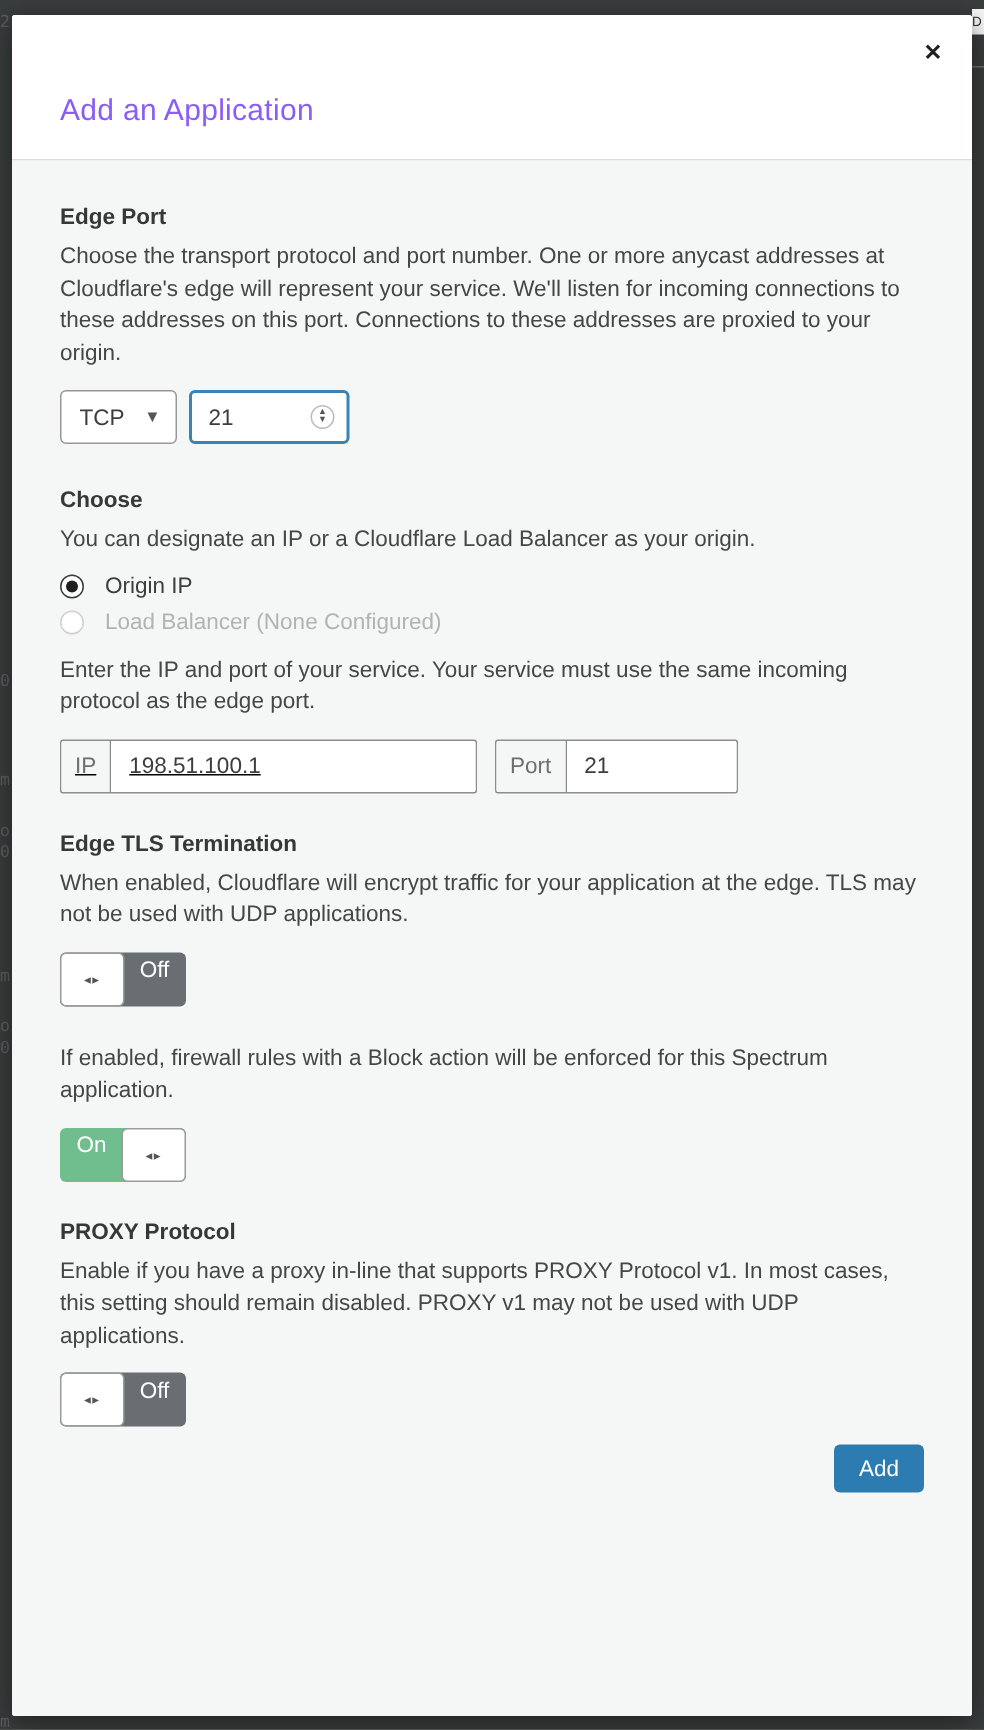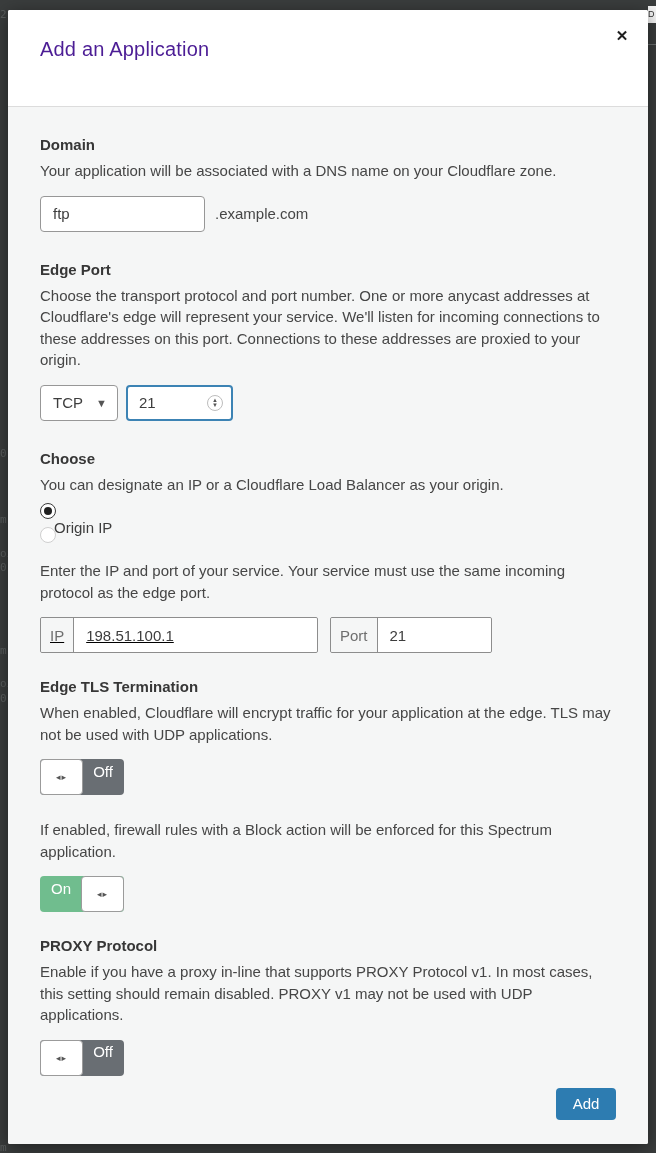--- a/index.html
+++ b/index.html
@@ -39,22 +39,22 @@
   .bottom-strip { position:absolute; left:0; top:1144px; width:656px; height:9px; background:#3a3d3d; }
 
   
   .modal {
     position:absolute; left:8px; top:10px; width:640px; height:1134px;
     background:#ffffff; border-radius:2px;
     box-shadow:0 4px 18px rgba(0,0,0,.45);
   }
   .modal-header { position:relative; height:96px; background:#fff; border-radius:2px 2px 0 0; }
   .modal-title {
-    position:absolute; left:32px; top:28px;
-    font-size:20px; color:#4c1d95; font-weight:400; letter-spacing:.2px;
+    position:absolute; left:32px; top:53px;
+    font-size:20px; color:#8b5cf6; font-weight:400; letter-spacing:.2px;
   }
   .close-btn {
     position:absolute; top:16px; right:16px; width:20px; height:20px;
     font-size:15px; font-weight:700; color:#1f1f1f; text-align:center; line-height:20px;
     cursor:pointer; background:none; border:none;
   }
   .modal-body {
     height:1038px; background:#f5f6f6; border-top:1px solid #dcdcdc;
     padding:28px 32px 0 32px; border-radius:0 0 2px 2px;
   }
@@ -88,21 +88,21 @@
     font-size:15px; color:#3d3d3d;
   }
   .stepper {
     width:16px; height:16px; border:1px solid #bdbdbd; border-radius:50%;
     display:flex; flex-direction:column; align-items:center; justify-content:center;
     cursor:pointer; background:#fff;
   }
   .stepper i { font-style:normal; font-size:6px; line-height:5px; color:#555; }
 
   
-  .radio-row { display:flex; height:24px;flex-direction:column; }
+  .radio-row { display:flex; align-items:center; height:24px; }
   .radio-outer {
     width:16px; height:16px; border-radius:50%; background:#fff;
     display:flex; align-items:center; justify-content:center; flex:0 0 16px;
   }
   .radio-sel { border:1.5px solid #3a3a3a; }
   .radio-sel .dot { width:8px; height:8px; border-radius:50%; background:#1f1f1f; }
   .radio-dis { border:1.5px solid #cfcfcf; }
   .radio-label { font-size:15px; color:#3d3d3d; margin-left:14px; }
   .radio-label.disabled { color:#b3b3b3; }
   .origin-desc2 { margin-top:9px; }
@@ -172,28 +172,20 @@
 
   <div class="modal">
 
     <div class="modal-header">
       <h1 class="modal-title">Add an Application</h1>
       <button class="close-btn">✕</button>
     </div>
 
     <div class="modal-body">
 
-      <div class="section">
-        <p class="sec-label">Domain</p>
-        <p class="desc">Your application will be associated with a DNS name on your Cloudflare zone.</p>
-        <div class="domain-row">
-          <div class="tbox domain-input">ftp</div>
-          <span class="zone-suffix">.example.com</span>
-        </div>
-      </div>
 
       <div class="section">
         <p class="sec-label">Edge Port</p>
         <p class="desc">Choose the transport protocol and port number. One or more anycast addresses at Cloudflare's edge will represent your service. We'll listen for incoming connections to these addresses on this port. Connections to these addresses are proxied to your origin.</p>
         <div class="edgeport-row">
           <div class="select">
             <span>TCP</span>
             <span class="caret">▼</span>
           </div>
           <div class="num-input">
@@ -211,20 +203,21 @@
         <p class="desc" style="margin-bottom:8px">You can designate an IP or a Cloudflare Load Balancer as your origin.</p>
 
         <div class="radio-row">
           <span class="radio-outer radio-sel">
               <span class="dot"></span>
             </span>
           <span class="radio-label">Origin IP</span>
         </div>
         <div class="radio-row">
           <span class="radio-outer radio-dis"></span>
+          <span class="radio-label disabled">Load Balancer (None Configured)</span>
         </div>
 
         <p class="desc origin-desc2">Enter the IP and port of your service. Your service must use the same incoming protocol as the edge port.</p>
 
         <div class="ipport-row">
           <div class="grp grp-ip">
             <span class="grp-prefix">IP</span>
             <span class="grp-input">198.51.100.1</span>
           </div>
           <div class="grp grp-port">

